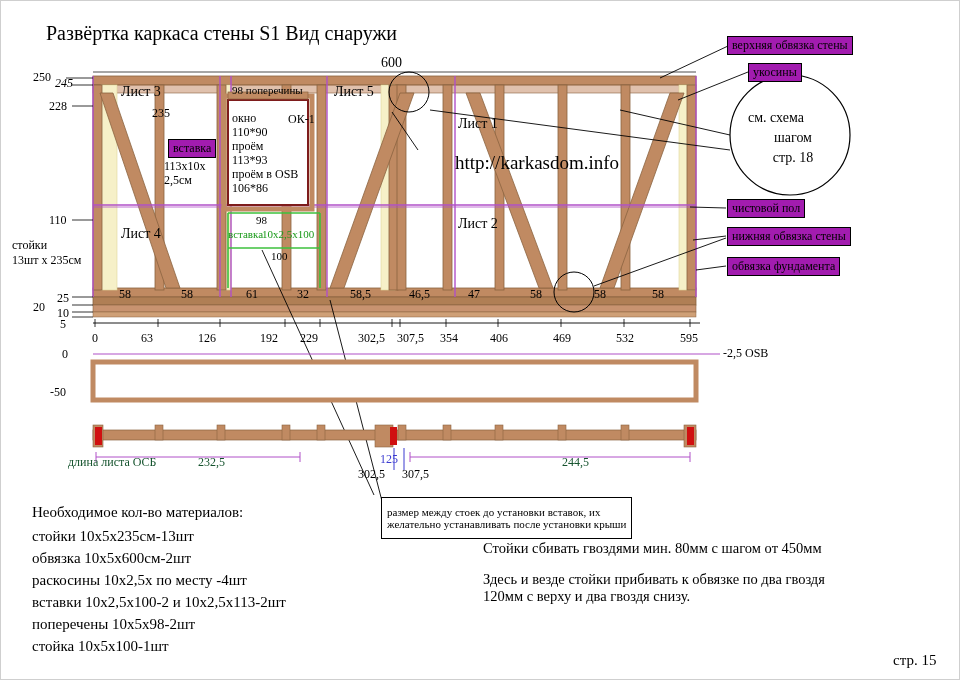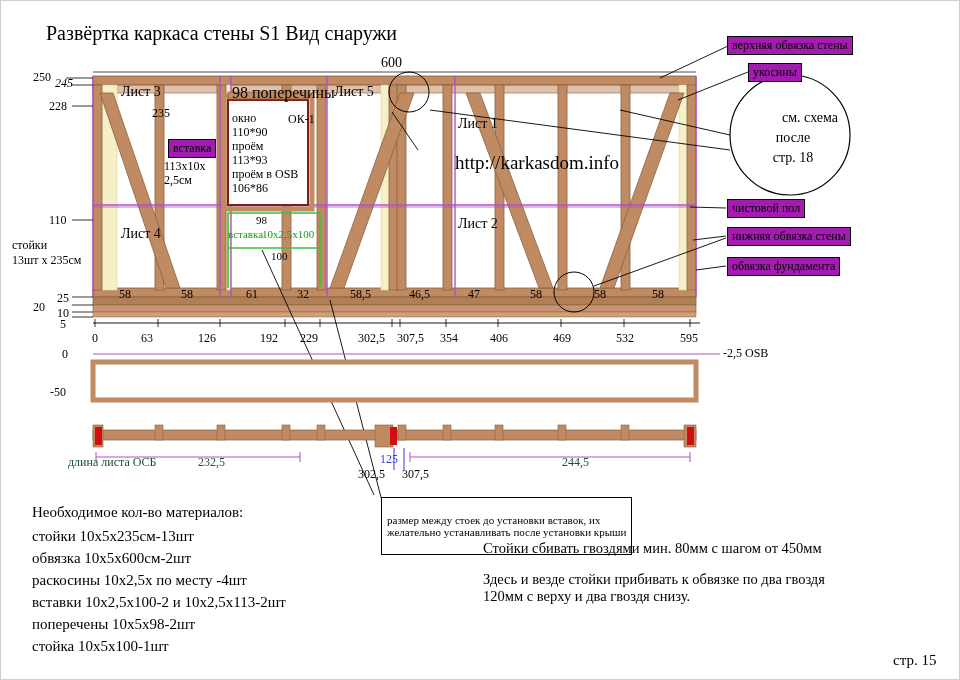--- a/index.html
+++ b/index.html
@@ -175,35 +175,35 @@
 </svg>
 
 <div class="abs title" style="left:46px;top:22px;">Развёртка каркаса стены S1   Вид снаружи</div>
 
 <div class="abs boxed" style="left:727px;top:36px;">верхняя обвязка стены</div>
 <div class="abs boxed" style="left:748px;top:63px;">укосины</div>
 <div class="abs boxed" style="left:727px;top:199px;">чистовой пол</div>
 <div class="abs boxed" style="left:727px;top:227px;">нижняя обвязка стены</div>
 <div class="abs boxed" style="left:727px;top:257px;">обвязка фундамента</div>
 
-<div class="abs lbl" style="left:748px;top:110px;width:90px;text-align:right;font-size:14px;">см. схема</div>
-<div class="abs lbl" style="left:748px;top:130px;width:90px;text-align:center;font-size:14px;">после</div>
+<div class="abs lbl" style="left:748px;top:110px;width:90px;text-align:left;font-size:14px;">см. схема</div>
+<div class="abs lbl" style="left:748px;top:130px;width:90px;text-align:center;font-size:14px;">шагом</div>
 <div class="abs lbl" style="left:748px;top:150px;width:90px;text-align:center;font-size:14px;">стр. 18</div>
 
 <div class="abs lbl" style="left:381px;top:55px;font-size:14px;">600</div>
 
 <div class="abs url" style="left:455px;top:152px;">http://karkasdom.info</div>
 
 <div class="abs lbl" style="left:121px;top:84px;font-size:14px;">Лист 3</div>
 <div class="abs lbl" style="left:334px;top:84px;font-size:14px;">Лист 5</div>
 <div class="abs lbl" style="left:458px;top:91px;font-size:14px;margin-top:25px;">Лист 1</div>
 <div class="abs lbl" style="left:458px;top:216px;font-size:14px;">Лист 2</div>
 <div class="abs lbl" style="left:121px;top:226px;font-size:14px;">Лист 4</div>
 
-<div class="abs lbl" style="left:232px;top:84px;font-size:16px;">98 поперечины</div>
+<div class="abs lbl" style="left:232px;top:84px;font-size:11px;">98 поперечины</div>
 
 <div class="abs lbl-sm" style="left:152px;top:106px;">235</div>
 
 <div class="abs boxed" style="left:168px;top:139px;text-align:center;">вставка</div>
 <div class="abs lbl-sm" style="left:164px;top:159px;">113х10х</div>
 <div class="abs lbl-sm" style="left:164px;top:173px;">2,5см</div>
 
 <div class="abs lbl-sm" style="left:288px;top:112px;">ОК-1</div>
 <div class="abs lbl-sm" style="left:232px;top:111px;">окно</div>
 <div class="abs lbl-sm" style="left:232px;top:125px;">110*90</div>
@@ -257,21 +257,21 @@
 
 <div class="abs lbl-sm" style="left:723px;top:346px;">-2,5 OSB</div>
 
 <div class="abs lbl-sm purple" style="left:68px;top:455px;">длина листа ОСБ</div>
 <div class="abs lbl-sm purple" style="left:198px;top:455px;">232,5</div>
 <div class="abs lbl-sm" style="left:358px;top:467px;">302,5</div>
 <div class="abs lbl-sm blue" style="left:380px;top:452px;">125</div>
 <div class="abs lbl-sm" style="left:402px;top:467px;">307,5</div>
 <div class="abs lbl-sm purple" style="left:523px;top:455px;margin-left:39px;">244,5</div>
 
-<div class="abs" style="left:381px;top:497px;border:1px solid #000;background:#fff;padding:16px 5px;">
+<div class="abs" style="left:381px;top:497px;border:1px solid #000;background:#fff;padding:8px 5px;">
   <div class="lbl-xs">размер между стоек до установки вставок, их</div>
   <div class="lbl-xs">желательно устанавливать после установки крыши</div>
 </div>
 
 <div class="abs" style="left:32px;top:504px;">
   <div style="font-size:15px;margin-bottom:4px;">Необходимое кол-во материалов:</div>
   <div style="font-size:15px;line-height:22px;">стойки 10х5х235см-13шт</div>
   <div style="font-size:15px;line-height:22px;">обвязка 10х5х600см-2шт</div>
   <div style="font-size:15px;line-height:22px;">раскосины 10х2,5х по месту -4шт</div>
   <div style="font-size:15px;line-height:22px;">вставки 10х2,5х100-2 и 10х2,5х113-2шт</div>

